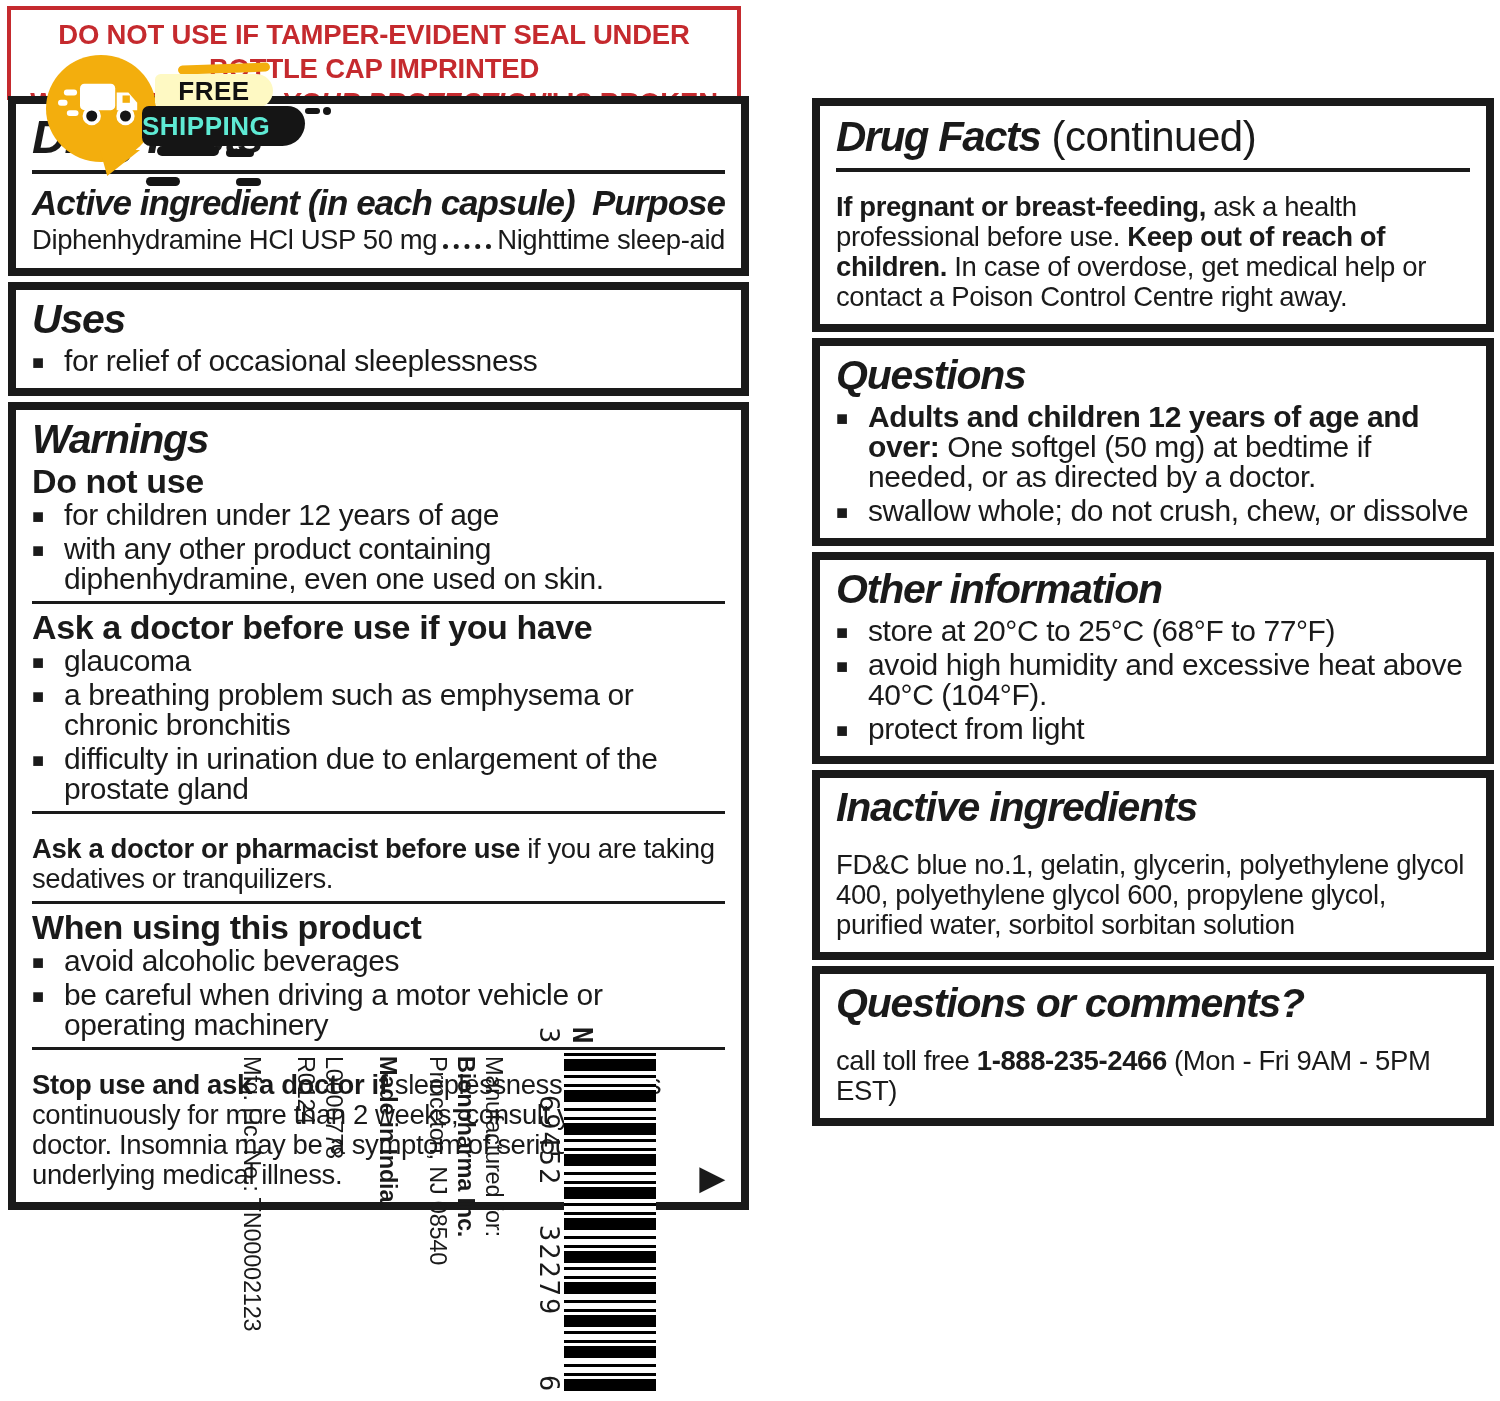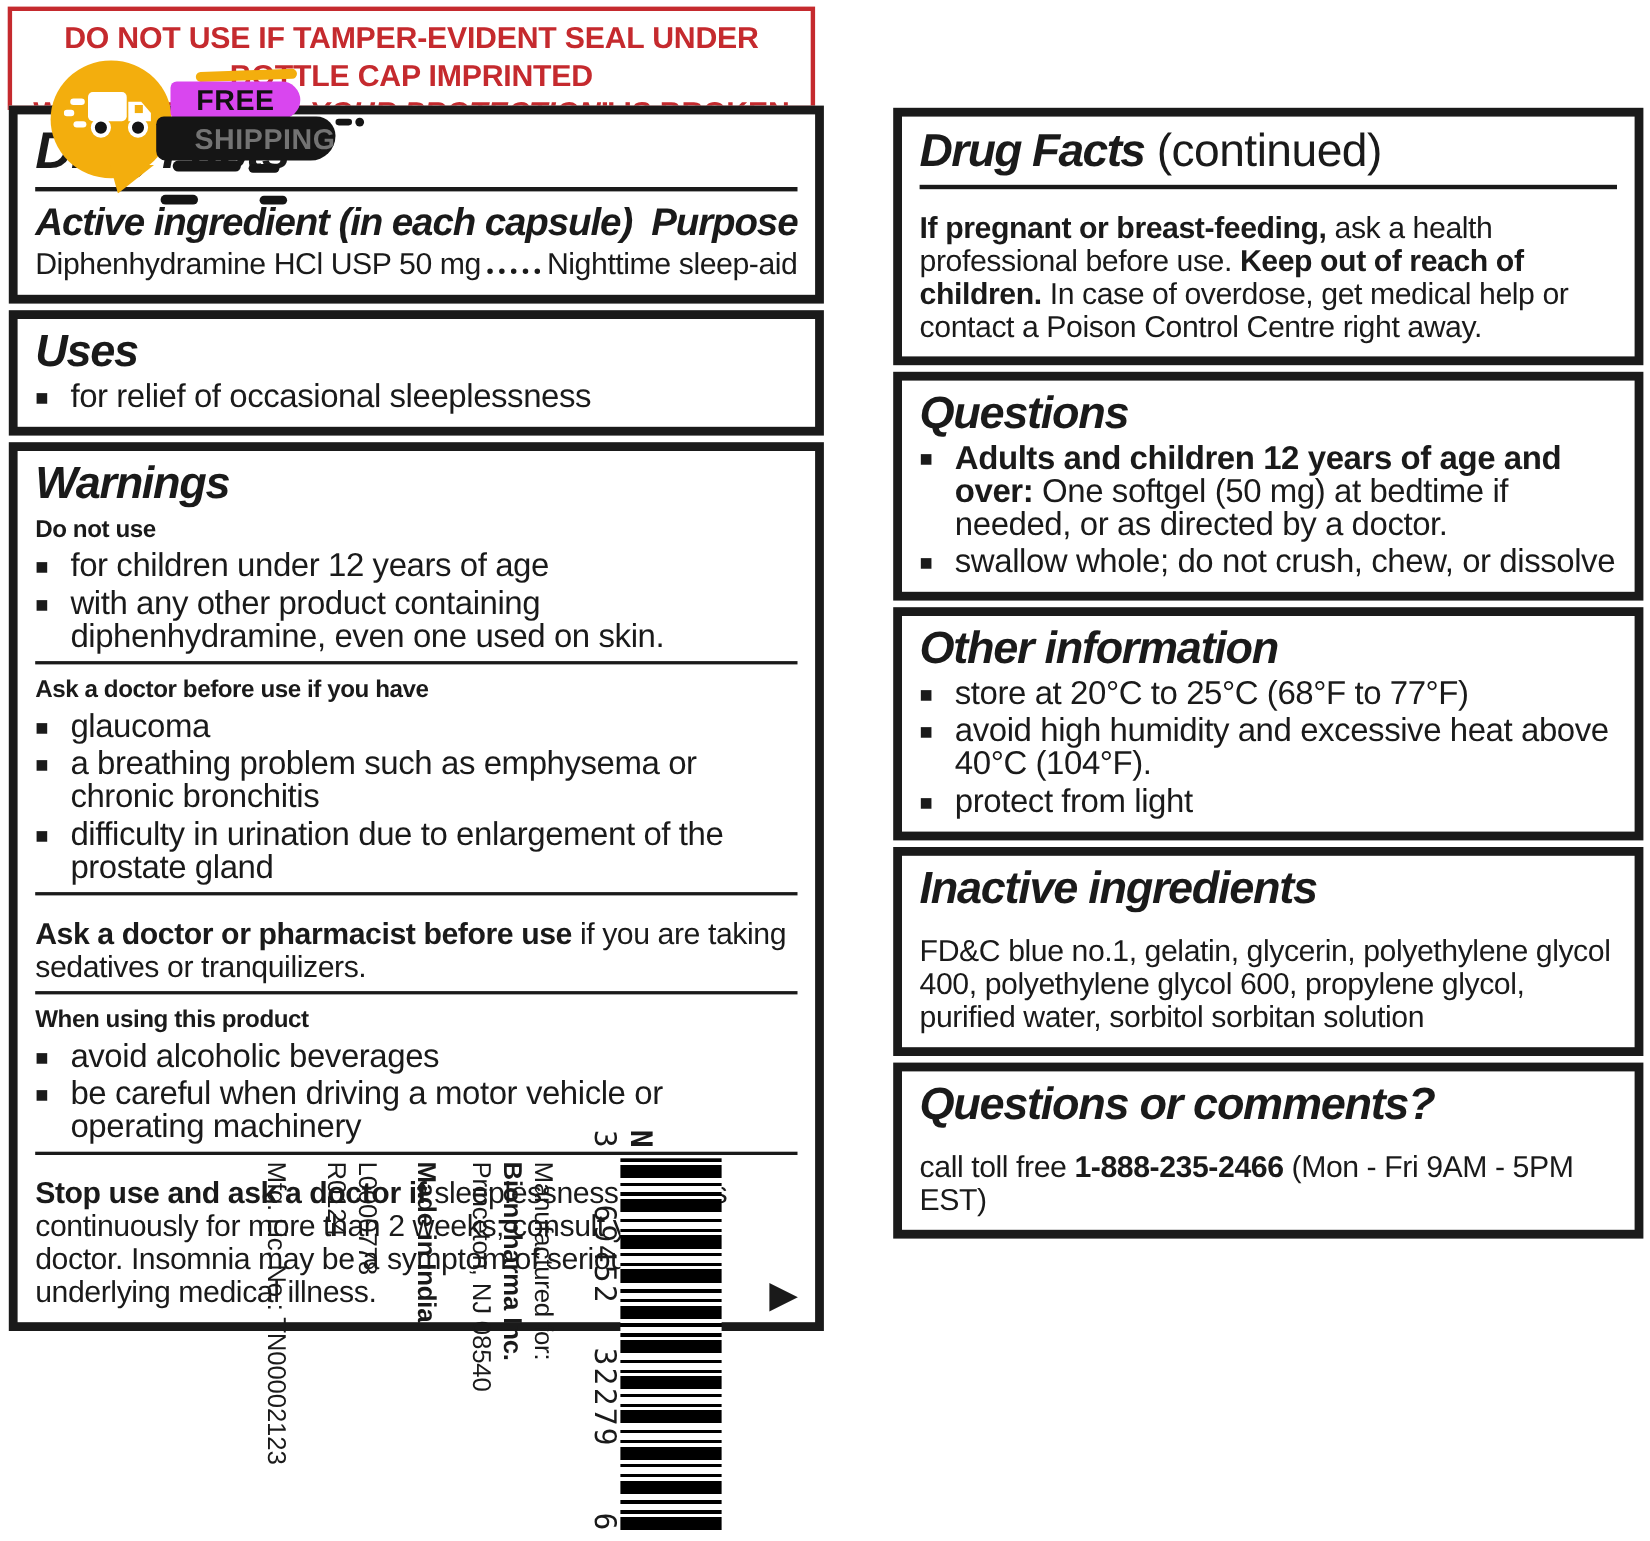--- a/index.html
+++ b/index.html
@@ -18,41 +18,41 @@
   .col-right{left:812px;top:98px;width:682px;}
   .box{border:8px solid #1a1a1a;background:#fff;padding:6px 16px 12px 16px;}
 
   .df-title{font-size:47px;font-weight:bold;font-style:italic;letter-spacing:-1.5px;line-height:54px;}
   .df-title .cont{font-style:normal;font-weight:normal;letter-spacing:-0.5px;}
   .rule{height:4px;background:#1a1a1a;margin:6px 0 8px 0;}
   .thinrule{height:3px;background:#1a1a1a;margin:7px 0 8px 0;}
   .sec-head{font-size:41px;font-weight:bold;font-style:italic;letter-spacing:-1.2px;line-height:46px;margin-bottom:4px;}
   .ai-row{display:flex;justify-content:space-between;font-size:35px;font-weight:bold;font-style:italic;
           letter-spacing:-1px;line-height:42px;}
-  .body-txt{font-size:22px;line-height:30px;}
+  .body-txt{font-size:34px;line-height:30px;}
   .bold{font-weight:bold;}
   .dotted-row{display:flex;align-items:flex-end;font-size:27.5px;line-height:32px;}
   .leader{flex:1;border-bottom:5px dotted #1a1a1a;margin:0 6px 7px 6px;}
   .bullet{position:relative;padding-left:32px;font-size:30px;line-height:30px;margin-top:4px;}
   .bullet::before{content:"■";position:absolute;left:0;top:1px;font-size:20px;}
   .para{font-size:27.5px;line-height:30px;margin-top:20px;}
   .stop-para{position:relative;padding-right:44px;}
   .arrow{position:absolute;right:0;bottom:-2px;font-size:34px;line-height:30px;font-style:normal;}
 
   
   .badge{position:absolute;left:0;top:0;width:0;height:0;}
   .badge * {position:absolute;}
   .strike{left:178px;top:64px;width:92px;height:9px;background:#f3ae0d;border-radius:5px;transform:rotate(-2deg);}
   .circle{left:46px;top:55px;width:110px;height:107px;background:#f3ae0d;border-radius:50%;}
   .tail{left:100px;top:150px;width:40px;height:26px;background:#f3ae0d;
         clip-path:polygon(0 0,100% 0,18% 100%);}
-  .free-tab{left:155px;top:74px;width:118px;height:34px;background:#d946ef;border-radius:6px 18px 18px 6px;
+  .free-tab{left:155px;top:74px;width:118px;height:34px;background:#fef9c3;border-radius:6px 18px 18px 6px;
             color:#111;font-weight:bold;font-size:26px;line-height:34px;text-align:center;letter-spacing:0.5px;}
   .ship-tab{left:142px;top:106px;width:163px;height:40px;background:#151515;border-radius:8px 20px 26px 10px;
-            color:#737373;font-weight:bold;font-size:26px;line-height:40px;text-align:right;letter-spacing:0.5px;}
+            color:#5eead4;font-weight:bold;font-size:26px;line-height:40px;text-align:left;letter-spacing:0.5px;}
   .truck-svg{left:58px;top:72px;}
   .scrib{background:#151515;border-radius:5px;}
   .sA{left:157px;top:146px;width:62px;height:10px;}
   .sB{left:226px;top:149px;width:28px;height:8px;}
   .sC{left:146px;top:177px;width:34px;height:9px;}
   .sD{left:236px;top:178px;width:25px;height:8px;}
   .dashR{left:305px;top:108px;width:15px;height:6px;background:#151515;border-radius:3px;}
   .dotR{left:323px;top:107px;width:8px;height:8px;background:#151515;border-radius:50%;}
 
   

